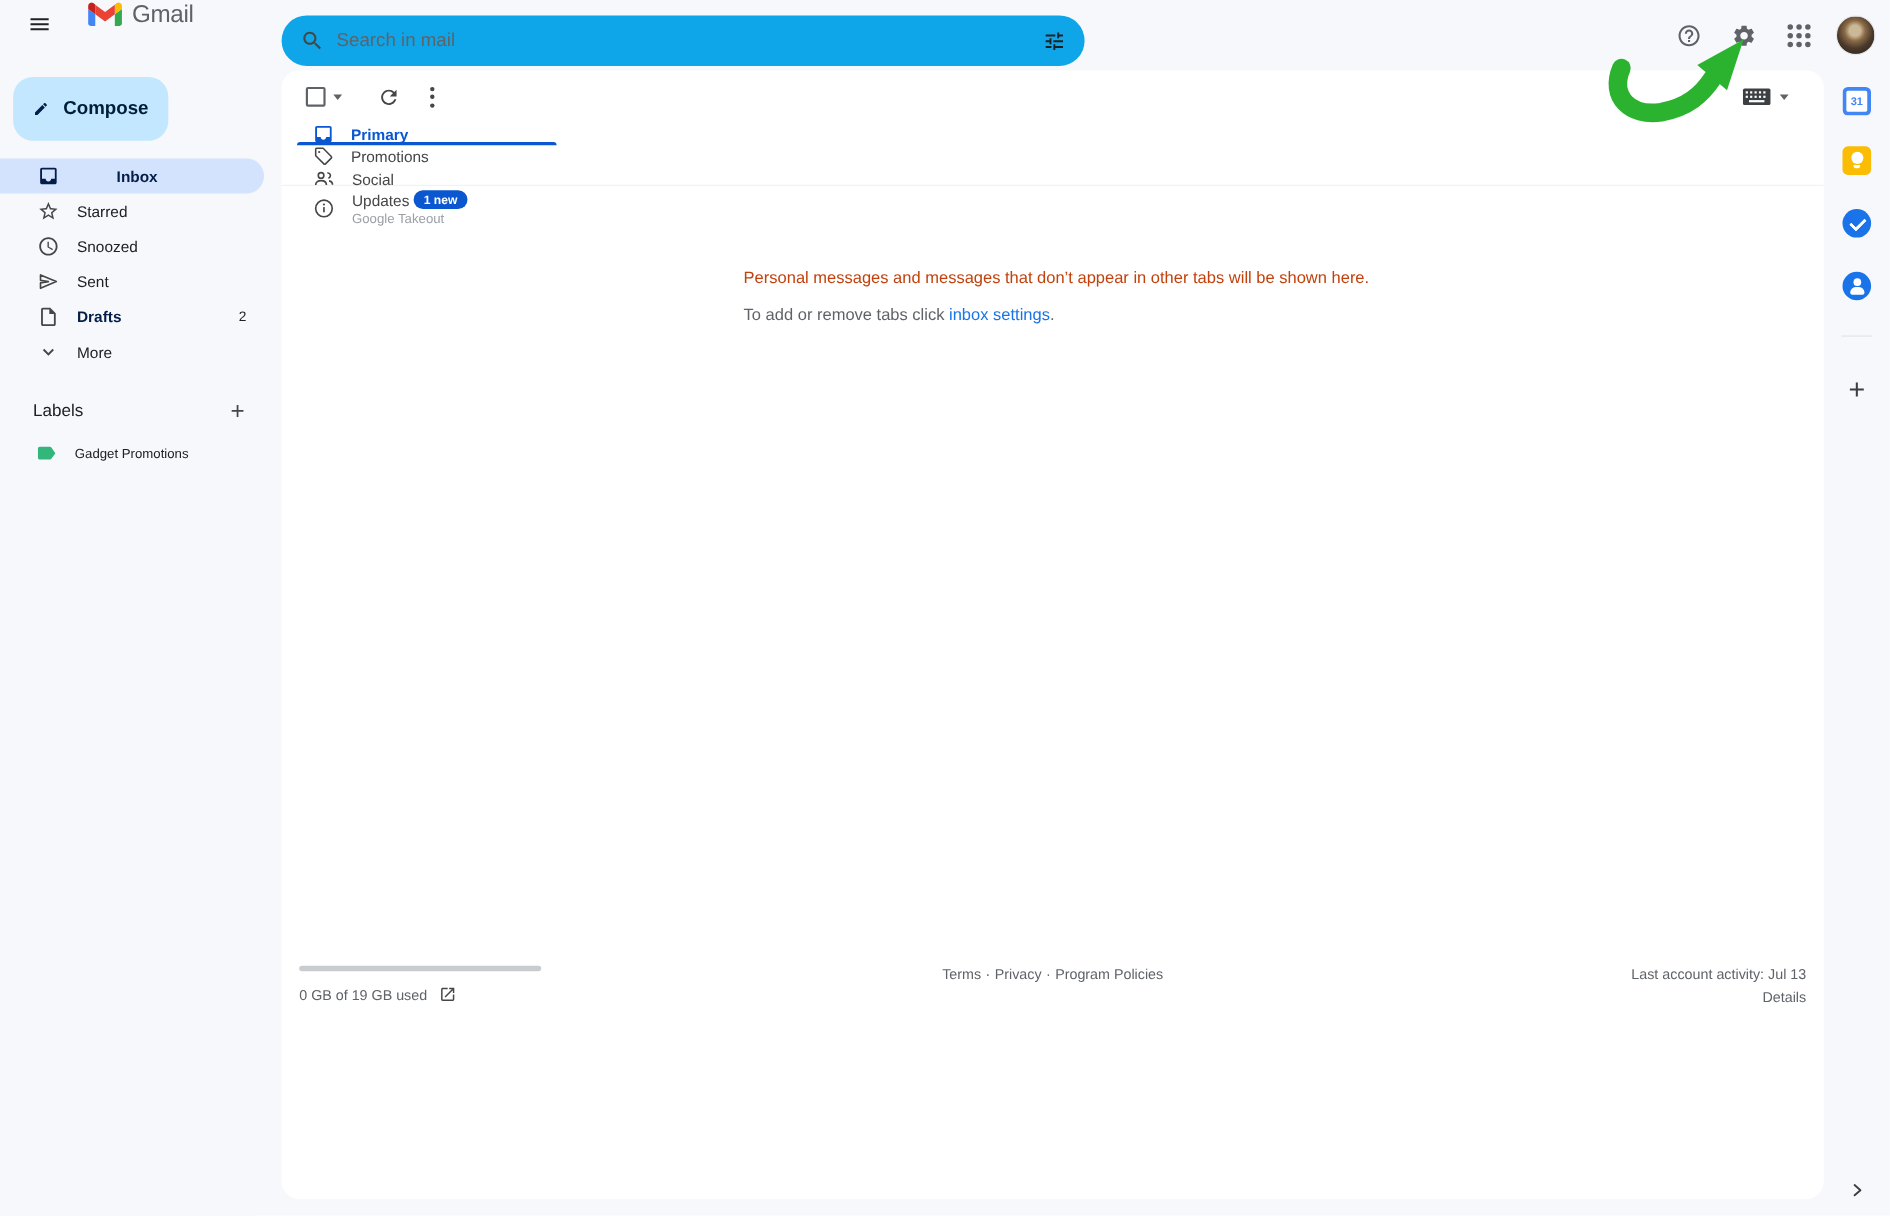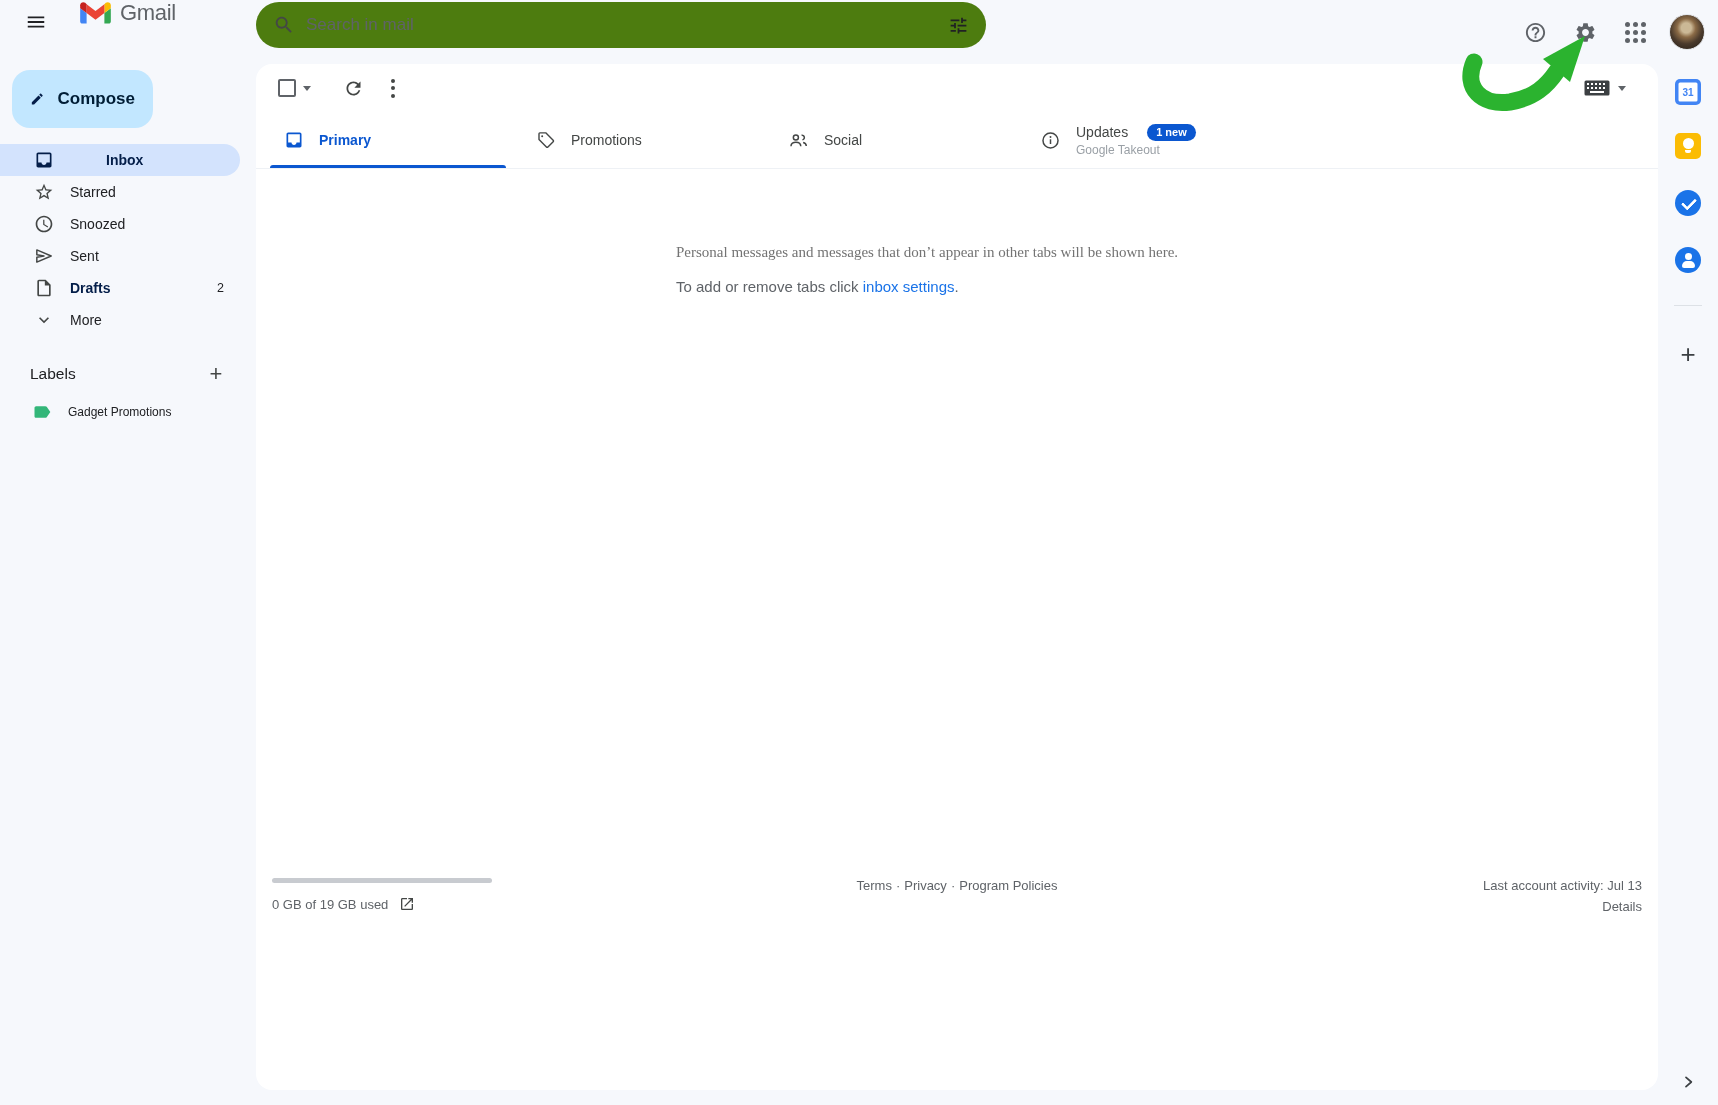--- a/index.html
+++ b/index.html
@@ -13,22 +13,22 @@
   }
   button { background:none; border:none; font-family:inherit; cursor:pointer; }
 
   
   .topbar { position:absolute; top:0; left:0; right:0; height:64px; }
   .topbar-left { position:absolute; left:14px; top:0; height:64px; display:flex; align-items:flex-start; gap:20px; }
   .iconbtn { width:44px; height:44px; border-radius:50%; display:flex; align-items:center; justify-content:center; flex:0 0 auto; }
   .logo { display:flex; align-items:center; gap:9px; padding-left:2px; }
   .wordmark { font-size:22px; color:#5f6368; letter-spacing:-0.3px; }
 
-  .searchbar { position:absolute; left:256px; top:2px; width:730px; height:46px;
-    background:#4d7c0f; border-radius:24px; display:flex; align-items:center; padding:0 6px; }
+  .searchbar { position:absolute; left:256px; top:14px; width:730px; height:46px;
+    background:#0ea5e9; border-radius:24px; display:flex; align-items:center; padding:0 6px; }
   .searchbar input { flex:1; border:none; outline:none; background:transparent; font-size:17px; color:#202124; }
   .searchbar input::placeholder { color:#5f6368; opacity:1; }
 
   .topbar-right { position:absolute; right:13px; top:10px; display:flex; align-items:center; gap:6px; }
   .avatar { width:36px; height:36px; border-radius:50%; margin-left:6px;
     background:radial-gradient(circle at 48% 38%, #cbb896 0 18%, #8a6a46 34%, #4a3a2c 58%, #201a14 100%);
     border:1px solid #e3e6ea; }
   .appsgrid { display:grid; grid-template-columns:repeat(3,5px); grid-template-rows:repeat(3,5px); gap:3px; }
   .appsgrid i { width:5px; height:5px; border-radius:50%; background:#5f6368; }
 
@@ -63,34 +63,34 @@
   .selectbox { display:flex; align-items:center; gap:7px; padding:4px; }
   .cbox { width:18px; height:18px; border:2px solid #5f6368; border-radius:2px; background:#fff; }
   .caret { width:0; height:0; border-left:4.5px solid transparent; border-right:4.5px solid transparent; border-top:5px solid #5f6368; }
   .tb-btn { width:40px; height:40px; border-radius:50%; display:flex; align-items:center; justify-content:center; }
   .tb-refresh { margin-left:18px; }
   .dots3 { display:flex; flex-direction:column; gap:3.5px; }
   .dots3 i { width:4px; height:4px; border-radius:50%; background:#444746; }
   .input-tools { margin-left:auto; display:flex; align-items:center; gap:8px; padding:6px; }
 
   .tabs-wrap { border-bottom:1px solid #eef1f5; padding-left:8px; }
-  .tabs { display:flex; height:56px; }
+  .tabs { display:flex; height:56px;flex-direction:column; }
   .tab { width:252px; display:flex; align-items:center; gap:15px; padding-left:20px; position:relative; cursor:pointer; }
   .tab .tlabel { font-size:14px; color:#444746; }
   .tab.active .tlabel { color:#0b57d0; font-weight:700; }
   .tab.active::after { content:""; position:absolute; left:6px; right:10px; bottom:0; height:3px;
     background:#0b57d0; border-radius:3px 3px 0 0; }
   .tab-text { display:flex; flex-direction:column; gap:2px; }
-  .tab-line1 { display:flex; align-items:center; gap:19px; }
+  .tab-line1 { display:flex; align-items:center; gap:4px; }
   .badge { background:#0b57d0; color:#fff; font-size:11px; font-weight:700; padding:2.5px 9px; border-radius:10px; }
   .tab-sub { font-size:12px; color:#9aa0a6; }
 
   .empty-state { position:absolute; left:420px; top:180px; }
   .es-title { font-size:18px; color:#53575b; margin-bottom:16px; }
-  .es-body { font-size:15px; color:#737373; margin-bottom:17px;font-family:Liberation Serif, serif; }
+  .es-body { font-size:15px; color:#c2410c; margin-bottom:17px; }
   .es-cta { font-size:15px; color:#5f6368; }
   .es-link { color:#1a73e8; cursor:pointer; }
 
   .storage { position:absolute; left:16px; top:814px; }
   .storage-bar { width:220px; height:5px; background:#c8cbd0; border-radius:3px; }
   .storage-text { margin-top:13px; display:flex; align-items:center; gap:11px; font-size:13px; color:#5f6368; }
   .footer-links { position:absolute; top:814px; left:0; width:100%; text-align:center; font-size:13px; color:#5f6368; }
   .footer-links .flink { cursor:pointer; }
   .footer-links .sep { margin:0 4px; }
   .activity { position:absolute; top:814px; right:16px; text-align:right; font-size:13px; color:#5f6368; }

